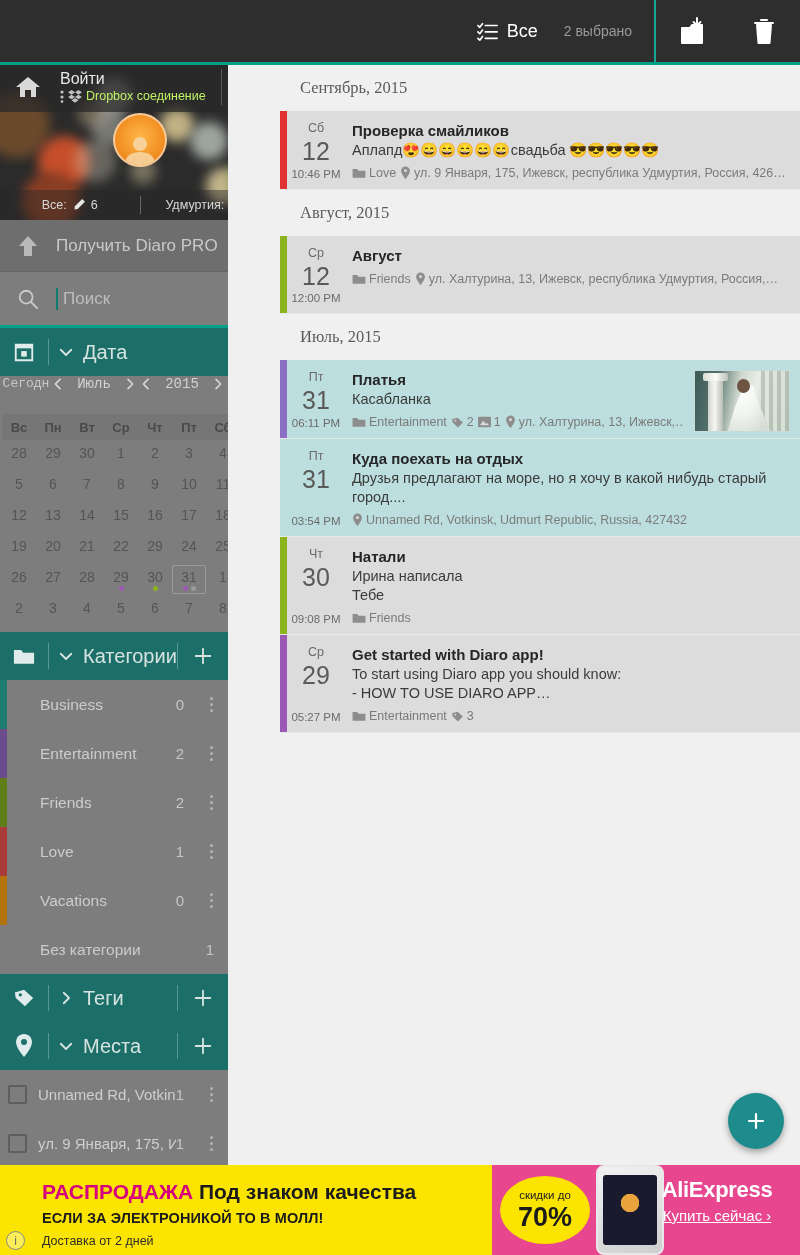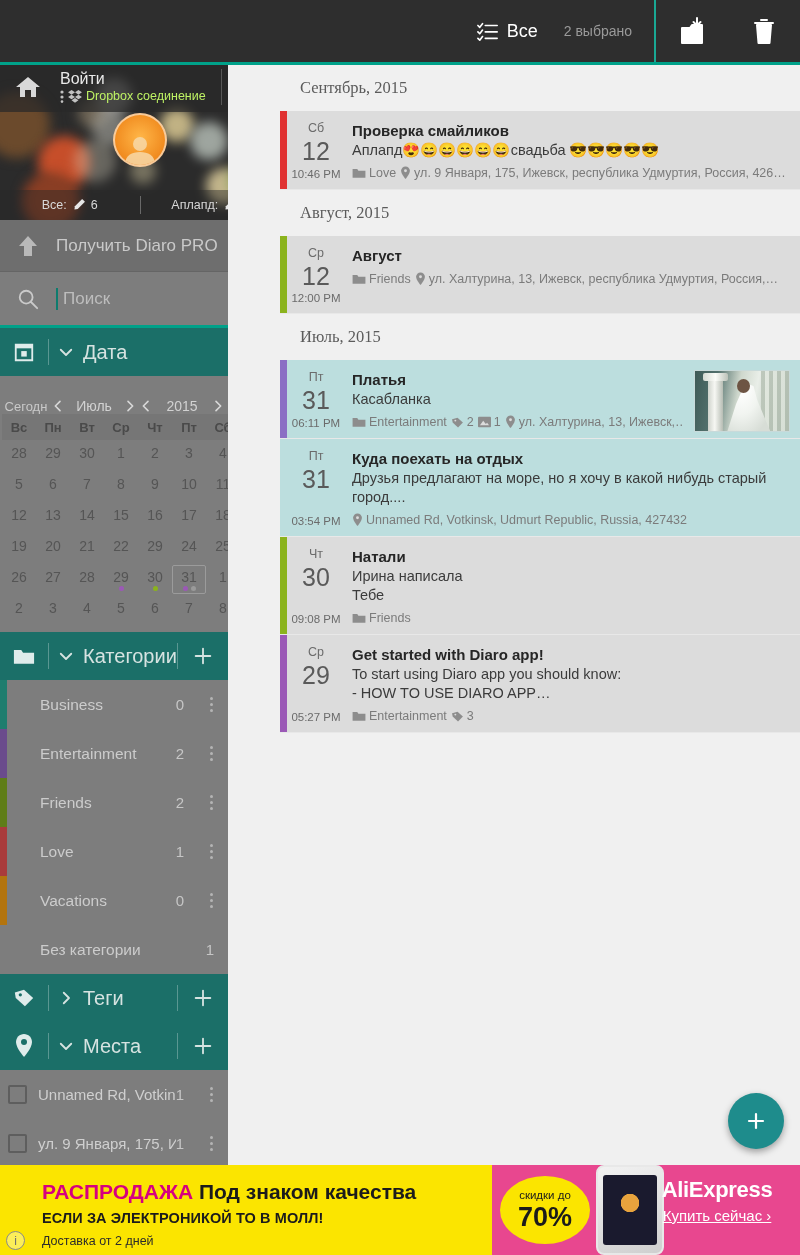--- a/index.html
+++ b/index.html
@@ -82,21 +82,21 @@
   }
   .sec-ico { width: 48px; display:flex; align-items:center; justify-content:center;}
   .sec-vsep { width:1px; height:26px; background: rgba(255,255,255,.28); }
   .sec-chev { width: 34px; display:flex; align-items:center; justify-content:center;}
   .sec-title { font-size: 20px; flex:1; color:#d6e3e1; }
   .sec-plus-sep { width:1px; height:26px; background: rgba(255,255,255,.28); }
   .sec-plus { width: 50px; display:flex; align-items:center; justify-content:center; }
 
   
   .cal { background: #7d7d7d; padding: 0 2px 6px 2px; }
-  .cal-nav { height: 38px; display:flex; align-items:flex-end; font-size: 13.5px; color:#cfcfcf; }
+  .cal-nav { height: 38px; display:flex; align-items:flex-start; font-size: 13.5px; color:#cfcfcf;font-family:Liberation Mono, monospace; }
   .cal-today { width: 74px; text-align:center; color:#c9c9c9; font-size:13px;}
   .cal-grp { flex:1; display:flex; align-items:center; justify-content:center; gap:6px;}
   .cal-grp .lbl { min-width: 44px; text-align:center; color:#d2d2d2; font-size: 14px;}
   .cal-arrow { cursor:pointer; color:#d8d8d8; }
   table.cal-grid { width: 100%; border-collapse: collapse; }
   table.cal-grid th {
     height: 26px; font-size: 13px; color: #4a4a4a; font-weight: bold; background: #767676;
   }
   table.cal-grid td {
     height: 31px; text-align:center; font-size: 14px; color:#555; position: relative;
@@ -325,21 +325,21 @@
           <span>Все:</span>
           <span>
             <svg width="14" height="14" viewBox="0 0 16 16" fill="#e6e6e6">
               <path d="M11.6 1.2l3.2 3.2-8.3 8.3-3.7.5.5-3.7z"></path>
             </svg>
           </span>
           <span>6</span>
         </div>
         <div class="ds-sep"></div>
         <div class="ds-cell">
-          <span>Аплапд:</span>
+          <span>Удмуртия:</span>
           <span>
             <svg width="14" height="14" viewBox="0 0 16 16" fill="#e6e6e6">
               <path d="M11.6 1.2l3.2 3.2-8.3 8.3-3.7.5.5-3.7z"></path>
             </svg>
           </span>
           <span>2</span>
         </div>
       </div>
     </div>
 

